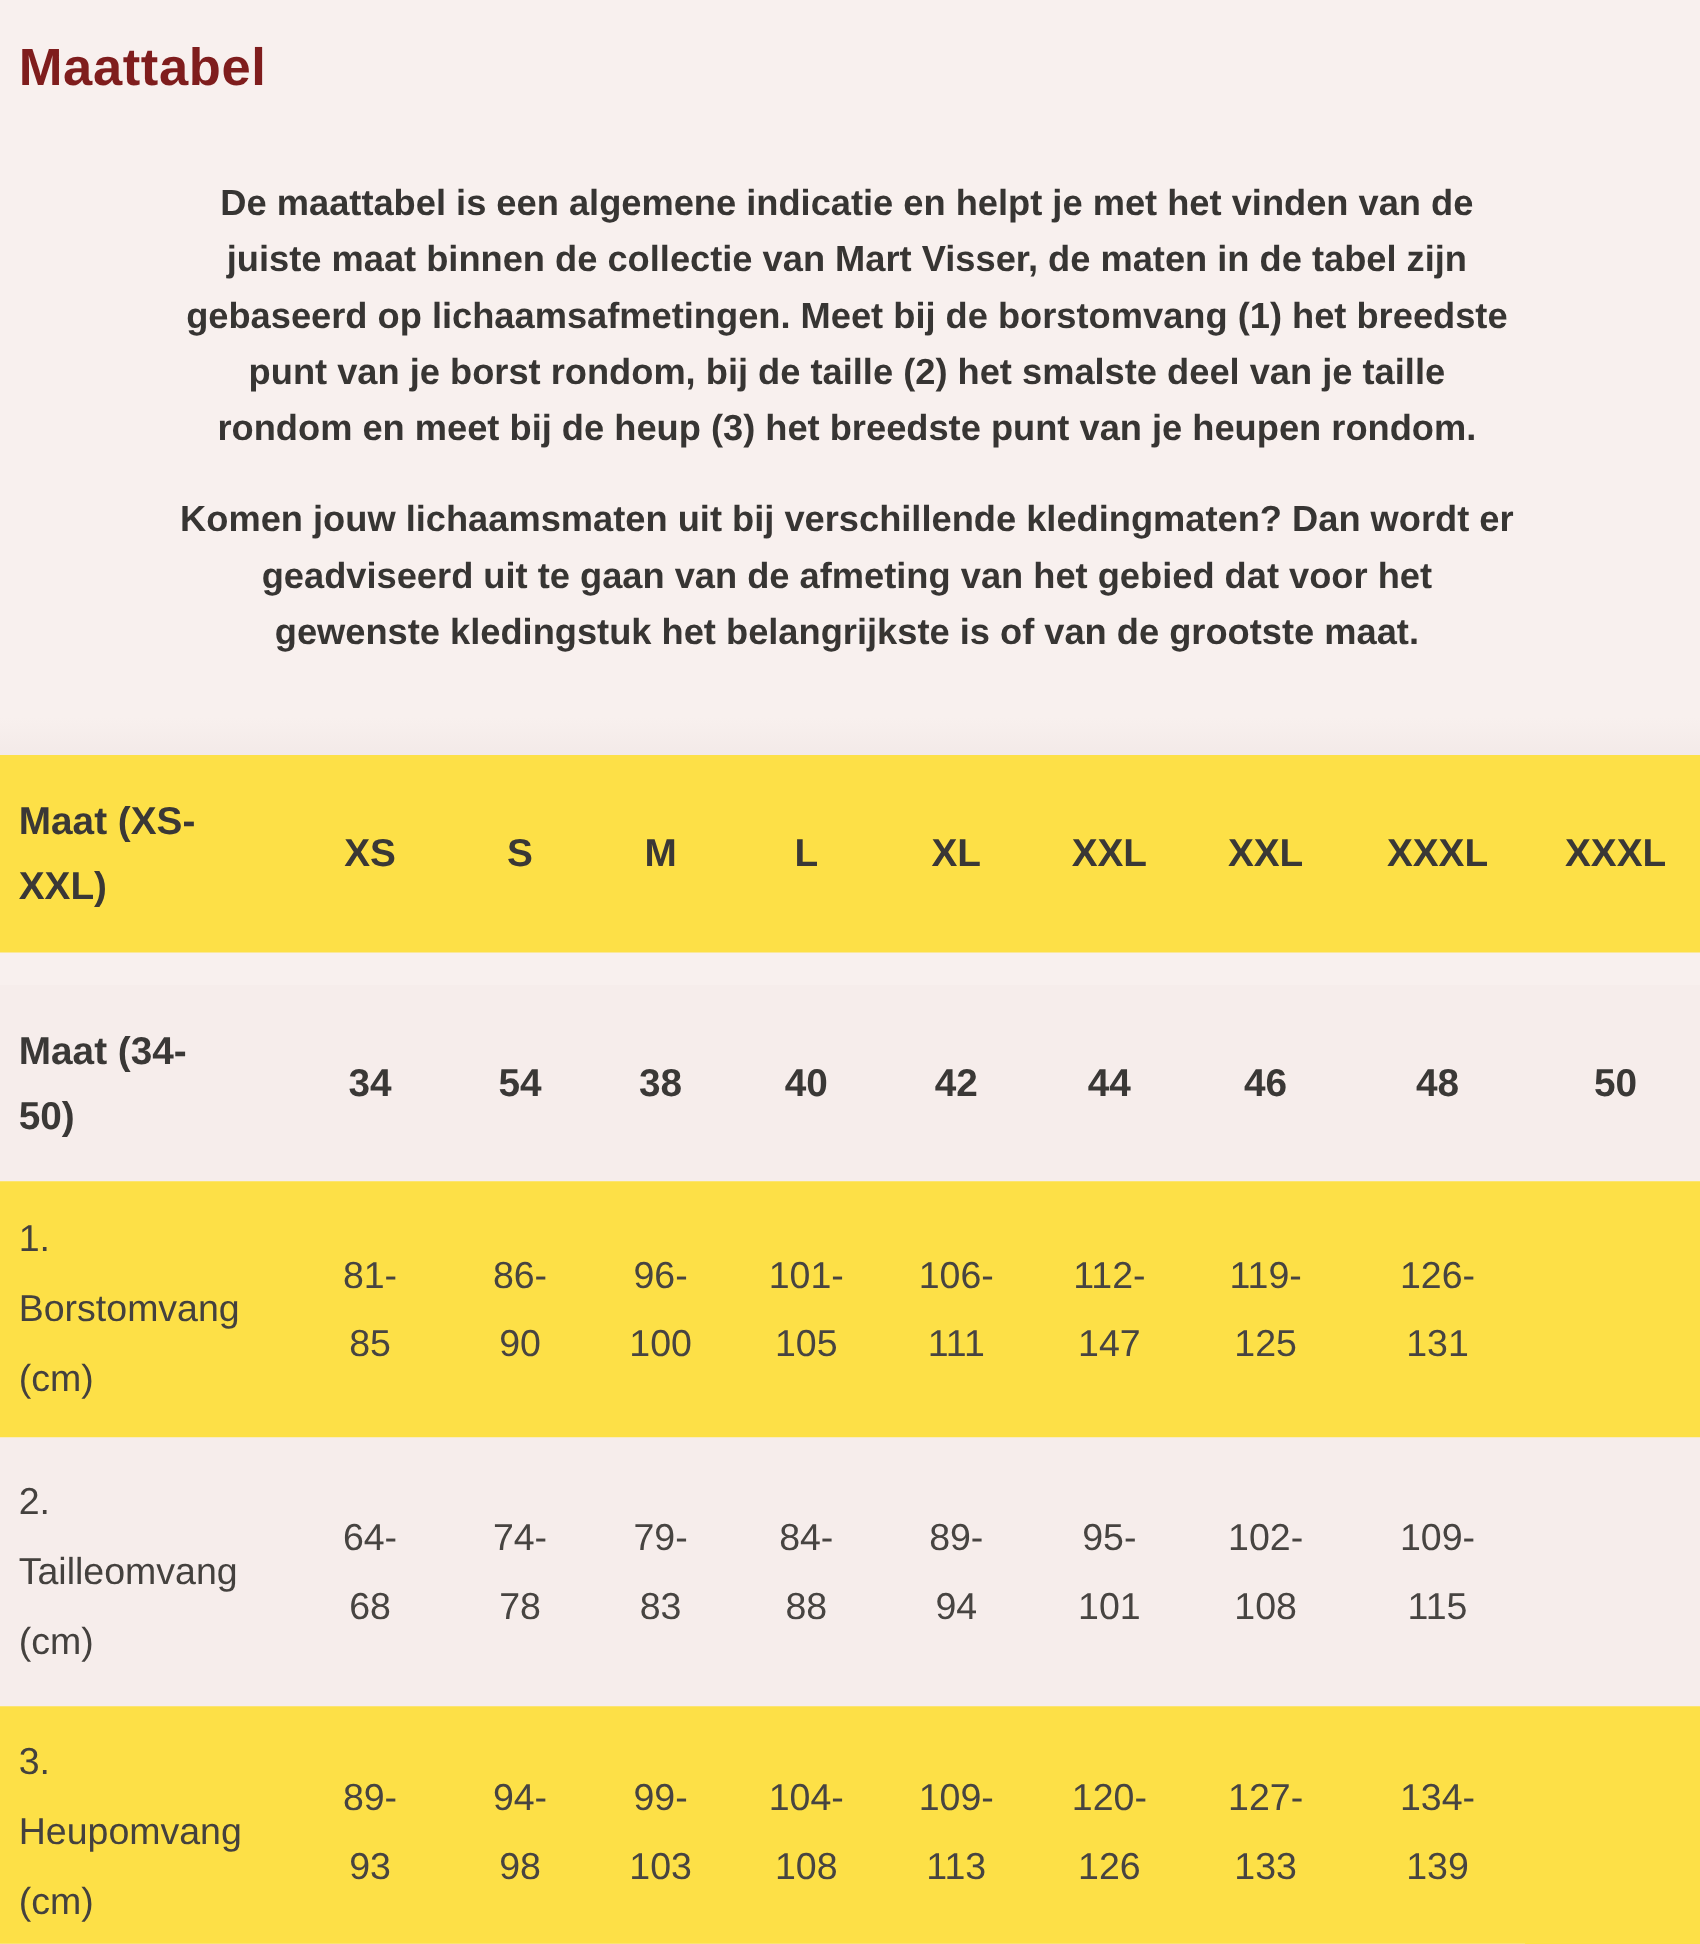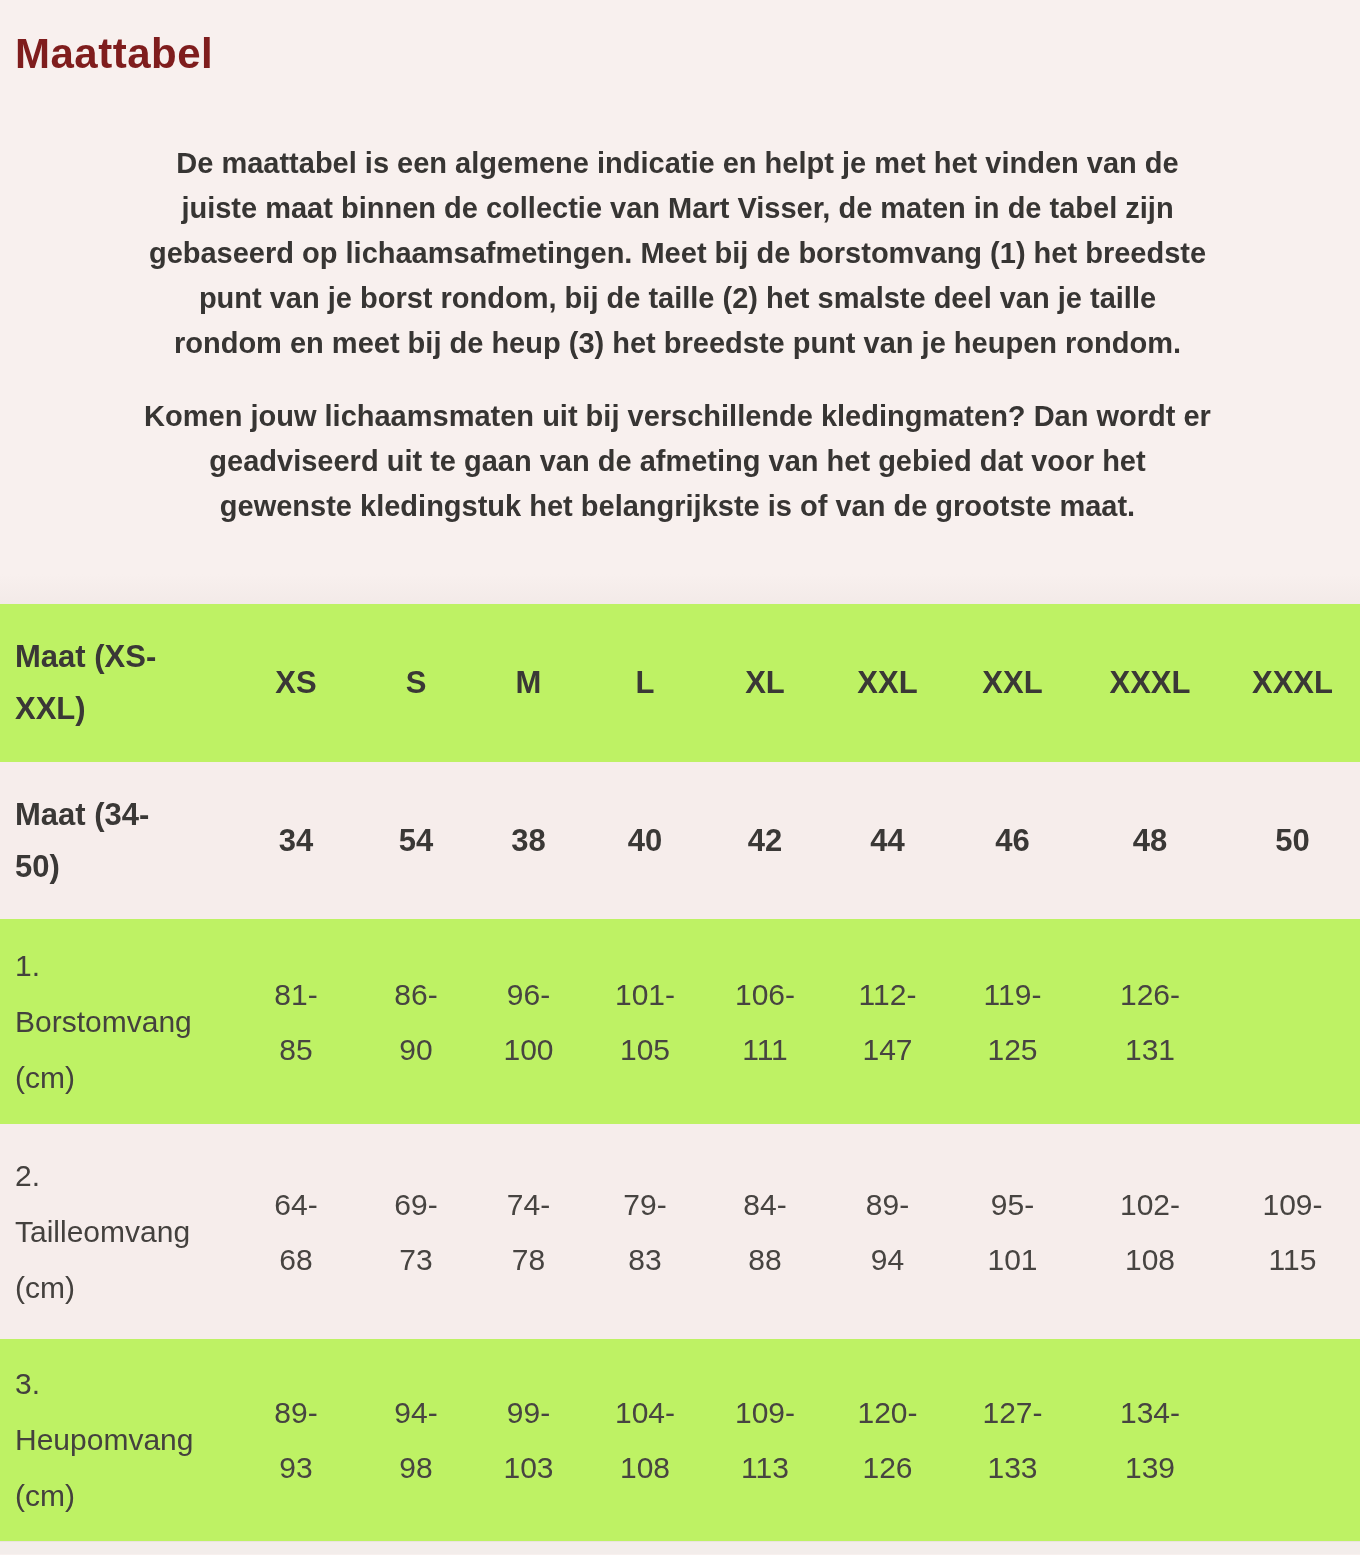--- a/index.html
+++ b/index.html
@@ -46,21 +46,21 @@
   }
 
   .size-table { width: 1360px; }
 
   .trow {
     display: flex;
     align-items: center;
     width: 1360px;
     box-sizing: border-box;
   }
-  .row-white { background: #bef264; }
+  .row-white { background: #fde047; }
   .row-pink  { background: #f6edeb; }
 
   .trow .cell {
     box-sizing: border-box;
     text-align: center;
     white-space: pre-line;
   }
   
   .cell:nth-child(1)  { width: 232px; text-align: left; padding-left: 15px; }
   .cell:nth-child(2)  { width: 128px; }
@@ -73,21 +73,21 @@
   .cell:nth-child(9)  { width: 150px; }
   .cell:nth-child(10) { width: 135px; }
 
   .row-header {
     font-weight: 700;
     font-size: 31px;
     color: #3a3836;
   }
   .row-header .cell { line-height: 52px; }
   .row-1 { height: 158px; }
-  .row-2 { height: 157px; }
+  .row-2 { height: 157px; margin-top: 26px; }
 
   .row-data {
     font-weight: 400;
     font-size: 30px;
     color: #474441;
   }
   .row-data .cell { line-height: 55px; }
   .row-data .cell:nth-child(1) { line-height: 56px; color: #44413e; }
   .row-3 { height: 205px; }
   .row-4 { height: 215px; }
@@ -170,22 +170,20 @@
       <div class="cell">126-
 131</div>
     </div>
 
     <div class="trow row-data row-4 row-pink">
       <div class="cell">2.
 Tailleomvang
 (cm)</div>
       <div class="cell">64-
 68</div>
-      <div class="cell">69-
-73</div>
       <div class="cell">74-
 78</div>
       <div class="cell">79-
 83</div>
       <div class="cell">84-
 88</div>
       <div class="cell">89-
 94</div>
       <div class="cell">95-
 101</div>

